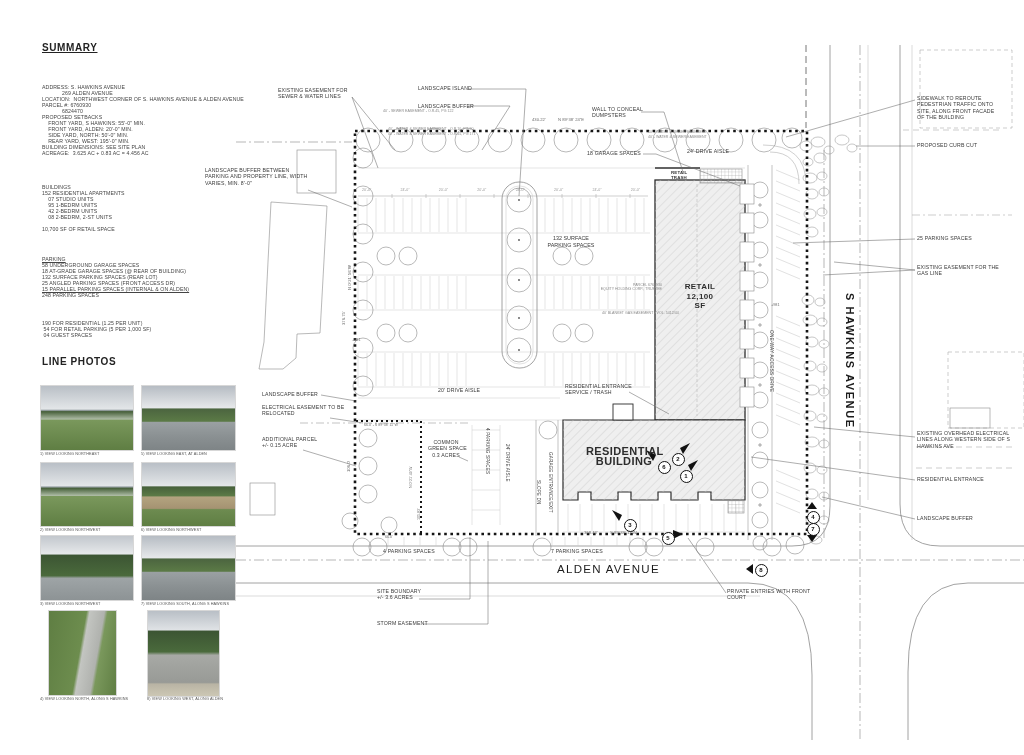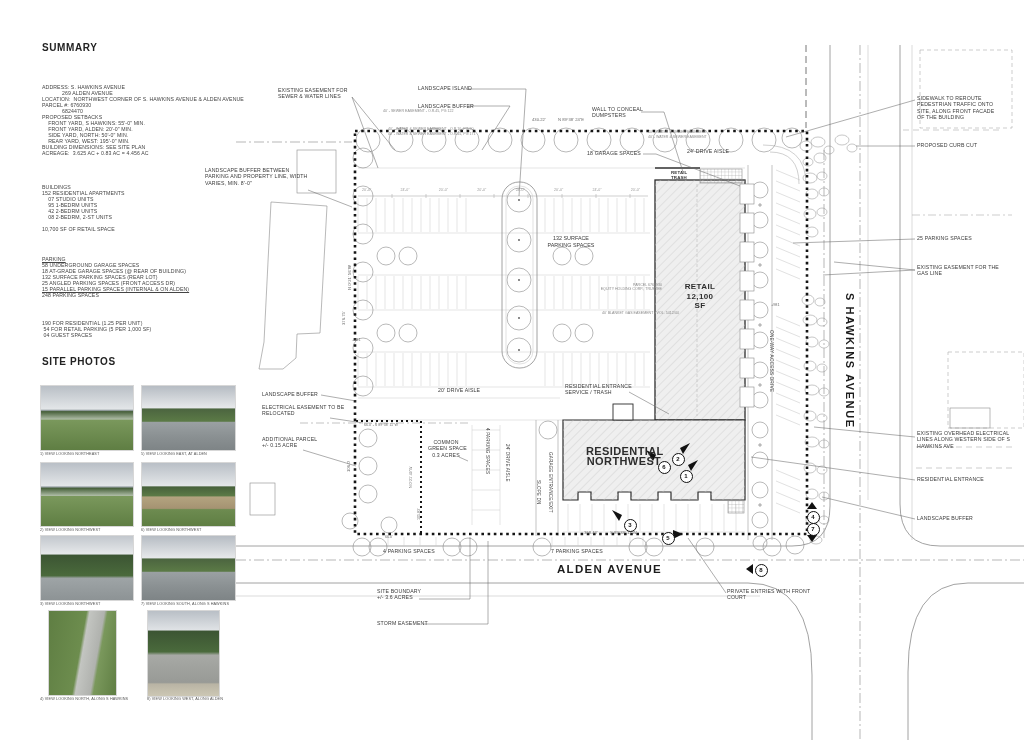--- a/index.html
+++ b/index.html
@@ -21,21 +21,21 @@
   .v-walk{background:linear-gradient(100deg,#5f7e43 0%,#6d8d4e 46%,#c3c5c1 50%,#b0b2ae 68%,#7a985c 72%,#5f7e43 100%),linear-gradient(#b9bfc6,#e3e6e8);}
   .v-path{background:linear-gradient(#b9bfc6 0%,#dfe2e5 22%,#3c5533 24%,#4a6a3c 48%,#a7a9a5 52%,#989a96 84%,#b9b4a4 86%,#ccc7b4 100%);}
   
   .lbl{position:absolute;font-size:5.2px;line-height:6.4px;letter-spacing:.15px;color:#3a3a3a;white-space:pre;}
   .lbl.c{text-align:center;}
   .tiny{font-size:3.6px;color:#8a8a8a;line-height:4.4px;}
   .dim{font-size:4.2px;color:#6d6d6d;}
   .rot90{transform-origin:0 0;transform:rotate(90deg);}
   .rotm90{transform-origin:0 0;transform:rotate(-90deg);}
   .street-v{position:absolute;font-size:11px;font-weight:bold;letter-spacing:1.6px;color:#1c1c1c;white-space:nowrap;}
-  .street-h{position:absolute;font-size:11.5px;font-weight:bold;letter-spacing:1.3px;color:#1c1c1c;white-space:nowrap;}
+  .street-h{position:absolute;font-size:11.5px;font-weight:normal;letter-spacing:1.3px;color:#1c1c1c;white-space:nowrap;}
   .bldg-lbl{position:absolute;text-align:center;font-size:8px;font-weight:600;line-height:9.5px;color:#2d2d2d;letter-spacing:.4px;}
   .mid-lbl{position:absolute;text-align:center;font-size:5.4px;line-height:6.6px;color:#3a3a3a;}
   .dimrow{position:absolute;display:flex;justify-content:space-between;font-size:3.6px;color:#9a9a9a;}
   .vm{position:absolute;width:11px;height:11px;border:1px solid #111;border-radius:50%;background:#fff;
       font-size:6px;font-weight:bold;color:#111;display:flex;align-items:center;justify-content:center;z-index:5;}
 </style>
 </head>
 <body>
 
 <div class="page">
@@ -295,26 +295,26 @@
       <polygon points="680,448 690,443 683,454"></polygon>
       <polygon points="656,455 646,450 653,461"></polygon>
       <polygon points="622,515 612,510 619,521"></polygon>
       <polygon points="673,530 683,534 673,539"></polygon>
       <polygon points="812,502 807,509 817,509"></polygon>
       <polygon points="812,542 807,535 817,535"></polygon>
       <polygon points="746,569 753,564 753,574"></polygon>
     </g>
   </svg>
 
-  <div class="h1" style="left:42px;top:42px;">SUMMARY</div>
+  <div class="h1" style="left:42px;top:42px;text-decoration:underline;">SUMMARY</div>
   <div class="s-block" style="left:42px;top:84px;"><div>ADDRESS: S. HAWKINS AVENUE</div><div>             269 ALDEN AVENUE</div><div>LOCATION:  NORTHWEST CORNER OF S. HAWKINS AVENUE &amp; ALDEN AVENUE</div><div>PARCEL #: 6760930</div><div>             6824470</div><div>PROPOSED SETBACKS</div><div>    FRONT YARD, S HAWKINS: 55'-0" MIN.</div><div>    FRONT YARD, ALDEN: 20'-0" MIN.</div><div>    SIDE YARD, NORTH: 50'-0" MIN.</div><div>    REAR YARD, WEST: 195'-0" MIN.</div><div>BUILDING DIMENSIONS: SEE SITE PLAN</div><div>ACREAGE:  3.625 AC + 0.83 AC = 4.456 AC</div></div>
   <div class="s-block" style="left:42px;top:184px;"><div>BUILDINGS</div><div>152 RESIDENTIAL APARTMENTS</div><div>    07 STUDIO UNITS</div><div>    95 1-BEDRM UNITS</div><div>    42 2-BEDRM UNITS</div><div>    08 2-BEDRM, 2-ST UNITS</div><div></div><div>10,700 SF OF RETAIL SPACE</div></div>
   <div class="s-block" style="left:42px;top:256px;"><div class="u">PARKING</div><div>58 UNDERGROUND GARAGE SPACES</div><div>18 AT-GRADE GARAGE SPACES (@ REAR OF BUILDING)</div><div>132 SURFACE PARKING SPACES (REAR LOT)</div><div>25 ANGLED PARKING SPACES (FRONT ACCESS DR)</div><div class="u">15 PARALLEL PARKING SPACES (INTERNAL &amp; ON ALDEN)</div><div>248 PARKING SPACES</div></div>
   <div class="s-block" style="left:42px;top:320px;"><div>190 FOR RESIDENTIAL (1.25 PER UNIT)</div><div> 54 FOR RETAIL PARKING (5 PER 1,000 SF)</div><div> 04 GUEST SPACES</div></div>
-  <div class="h1" style="left:42px;top:356px;">SITE PHOTOS</div>
+  <div class="h1" style="left:42px;top:356px;">LINE PHOTOS</div>
 
   <div class="photo v-field" style="left:40px;top:385px;width:92px;height:64px;"></div>
   <div class="cap" style="left:40px;top:452px;">1) VIEW LOOKING NORTHEAST</div>
   <div class="photo v-road" style="left:141px;top:385px;width:93px;height:64px;"></div>
   <div class="cap" style="left:141px;top:452px;">5) VIEW LOOKING EAST, AT ALDEN</div>
   <div class="photo v-field" style="left:40px;top:462px;width:92px;height:63px;"></div>
   <div class="cap" style="left:40px;top:528px;">2) VIEW LOOKING NORTHWEST</div>
   <div class="photo v-dirt" style="left:141px;top:462px;width:93px;height:63px;"></div>
   <div class="cap" style="left:141px;top:528px;">6) VIEW LOOKING NORTHWEST</div>
   <div class="photo v-green" style="left:40px;top:535px;width:92px;height:64px;"></div>
@@ -366,21 +366,21 @@
   <div class="street-v rot90" style="left:856px;top:293px;z-index:2">S HAWKINS AVENUE</div>
   <div class="street-h" style="left:557px;top:563px;z-index:2">ALDEN AVENUE</div>
 
   <div class="bldg-lbl" style="left:672px;top:282px;width:56px;z-index:2">
       <div>RETAIL</div>
       <div>12,100</div>
       <div>SF</div>
     </div>
   <div class="bldg-lbl" style="left:586px;top:447px;width:76px;z-index:2;font-size:11px">
       <div>RESIDENTIAL</div>
-      <div>NORTHWEST</div>
+      <div>BUILDING</div>
     </div>
 
   <div class="dim abs" style="left:532px;top:117px;z-index:2">430.22'</div>
   <div class="dim abs" style="left:558px;top:117px;z-index:2">N 89°38' 24"E</div>
   <div class="dim abs" style="left:584px;top:530px;z-index:2">368.43'</div>
   <div class="dim abs" style="left:610px;top:530px;z-index:2">S 89°38' 11"W</div>
   <div class="dim abs rotm90" style="left:347px;top:290px;z-index:2">N 0°21' 56"W</div>
   <div class="dim abs rotm90" style="left:341px;top:325px;z-index:2">376.75'</div>
   <div class="dim abs rotm90" style="left:346px;top:472px;z-index:2">106.0'</div>
   <div class="dim abs" style="left:364px;top:423px;font-size:3.6px;z-index:2">66.0' - S 89°38' 11"W</div>

